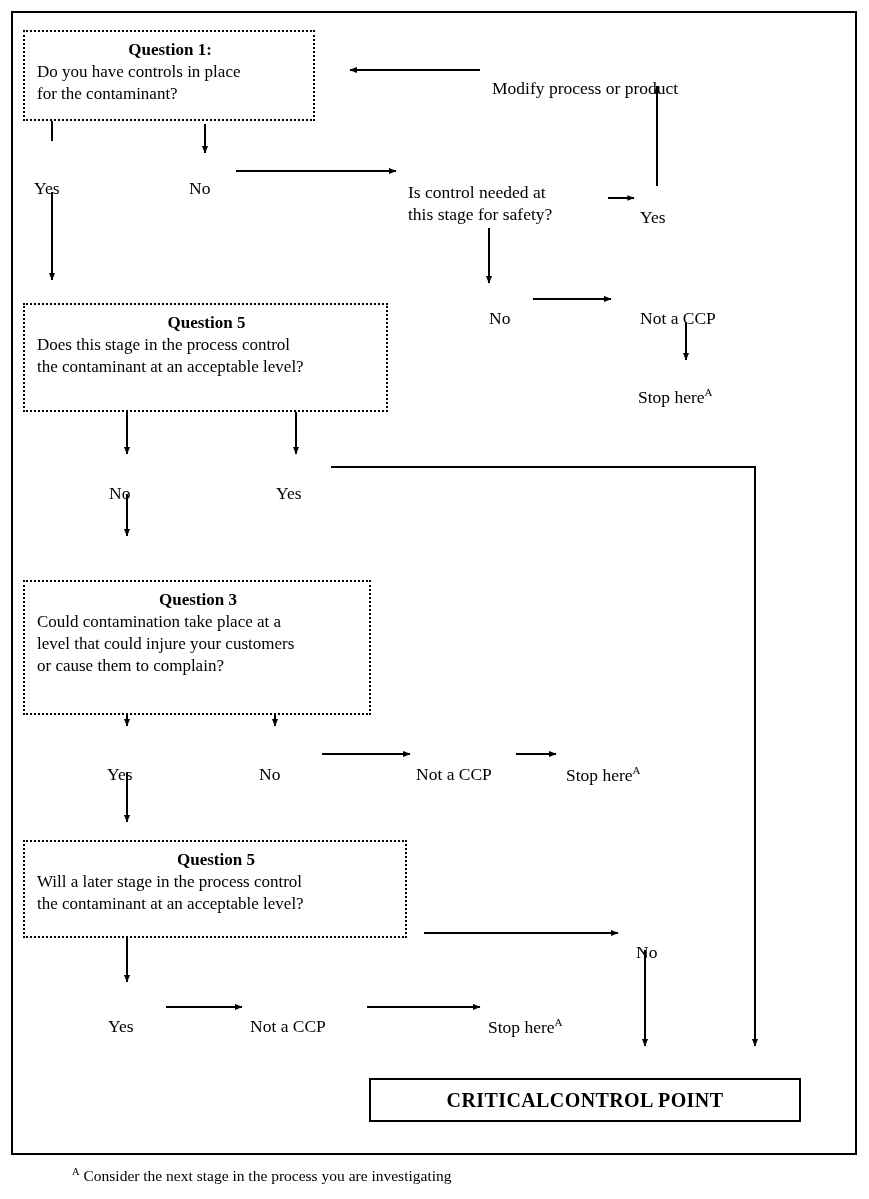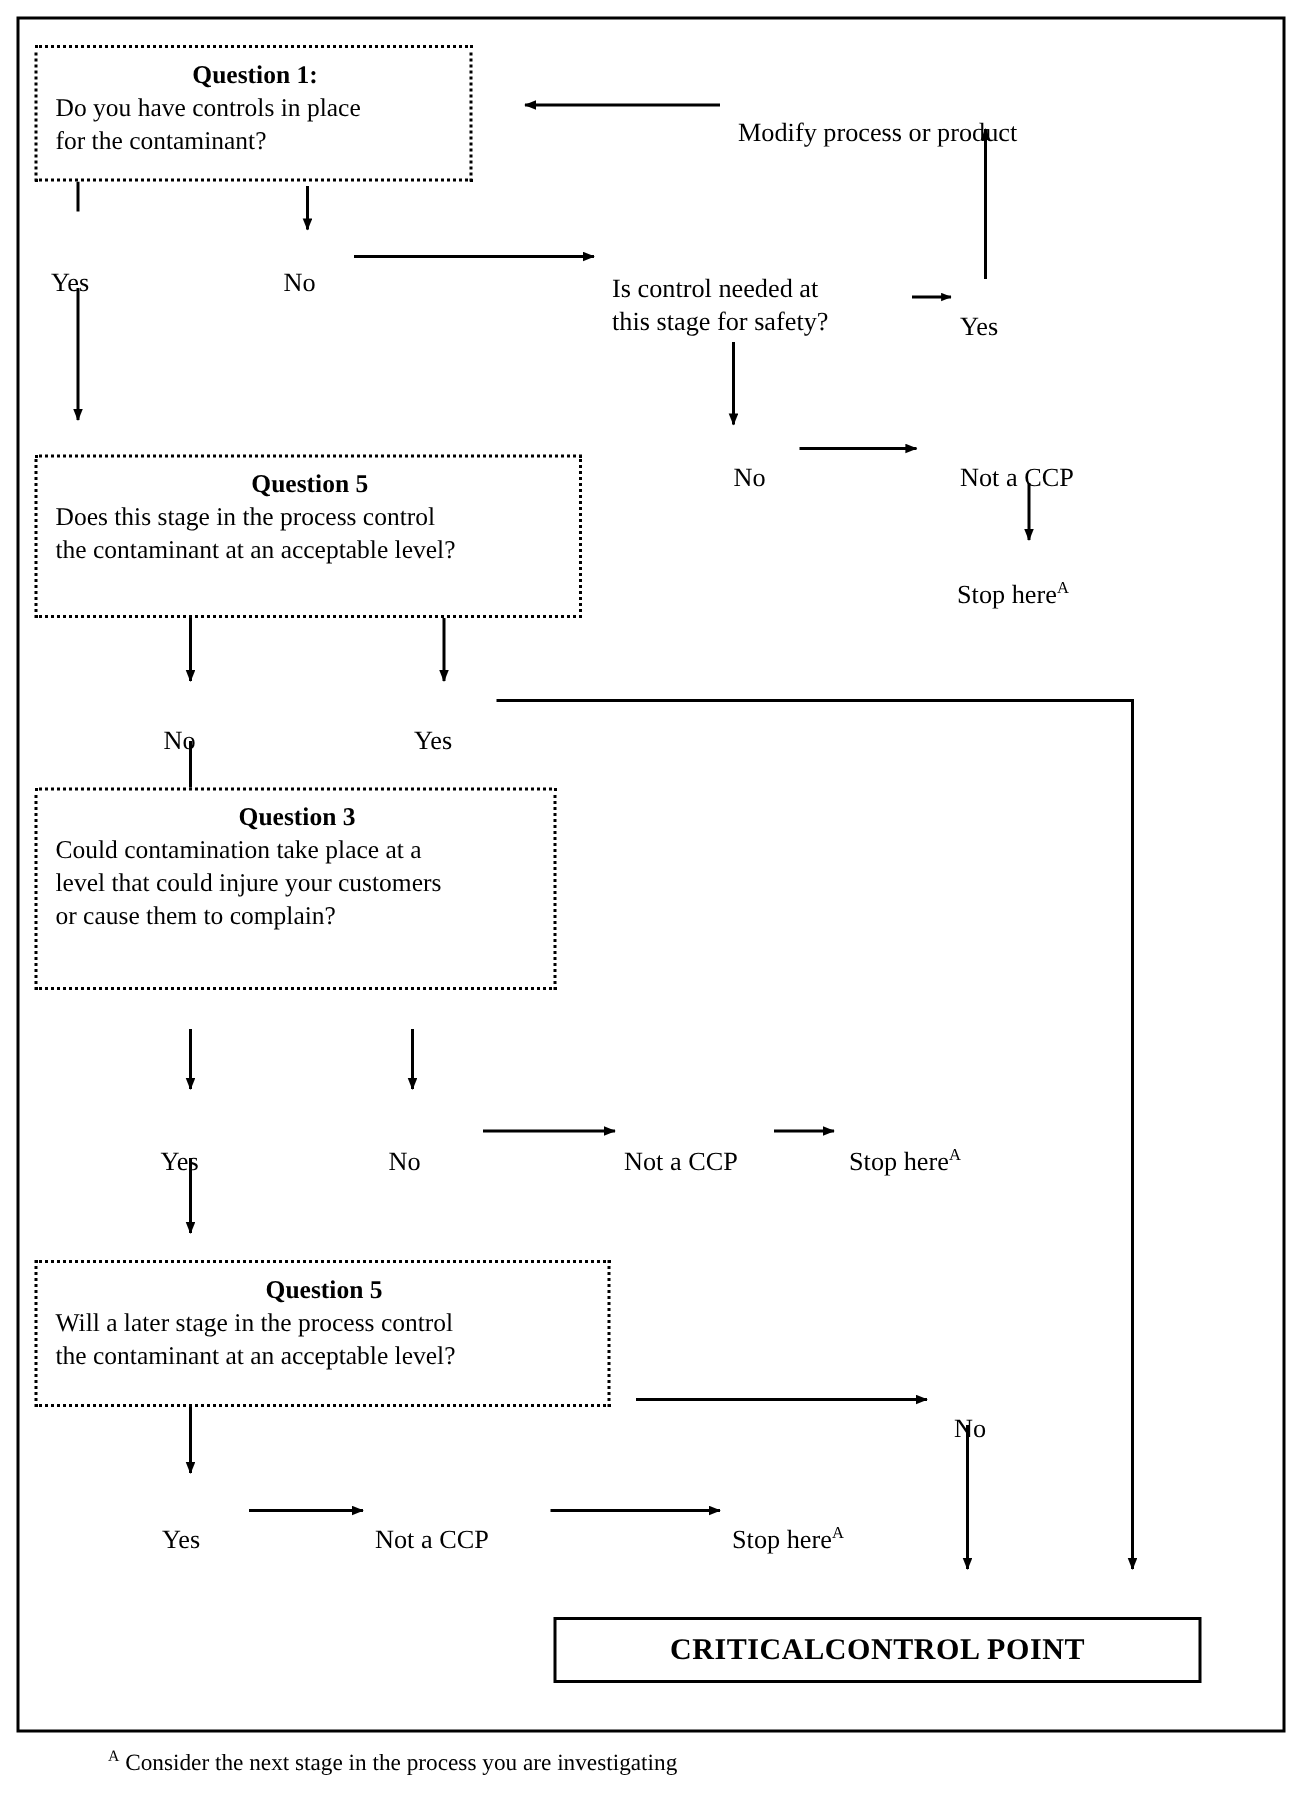--- a/index.html
+++ b/index.html
@@ -166,21 +166,21 @@
 
   <div class="qbox" style="left:23px;top:303px;width:365px;height:109px;">
     <div class="qtitle">Question 5</div>
     <div class="qtext">Does this stage in the process control
 the contaminant at an acceptable level?</div>
   </div>
 
   <div class="lbl" style="left:109px;top:463px;">No</div>
   <div class="lbl" style="left:276px;top:463px;">Yes</div>
 
-  <div class="qbox" style="left:23px;top:525px;width:348px;height:135px;">
+  <div class="qbox" style="left:23px;top:580px;width:348px;height:135px;">
     <div class="qtitle">Question 3</div>
     <div class="qtext">Could contamination take place at a
 level that could injure your customers
 or cause them to complain?</div>
   </div>
 
   <div class="lbl" style="left:107px;top:744px;">Yes</div>
   <div class="lbl" style="left:259px;top:744px;">No</div>
   <div class="lbl" style="left:416px;top:744px;">Not a CCP</div>
   <div class="lbl sup" style="left:566px;top:744px;"><span>Stop here</span><sup>A</sup></div>

